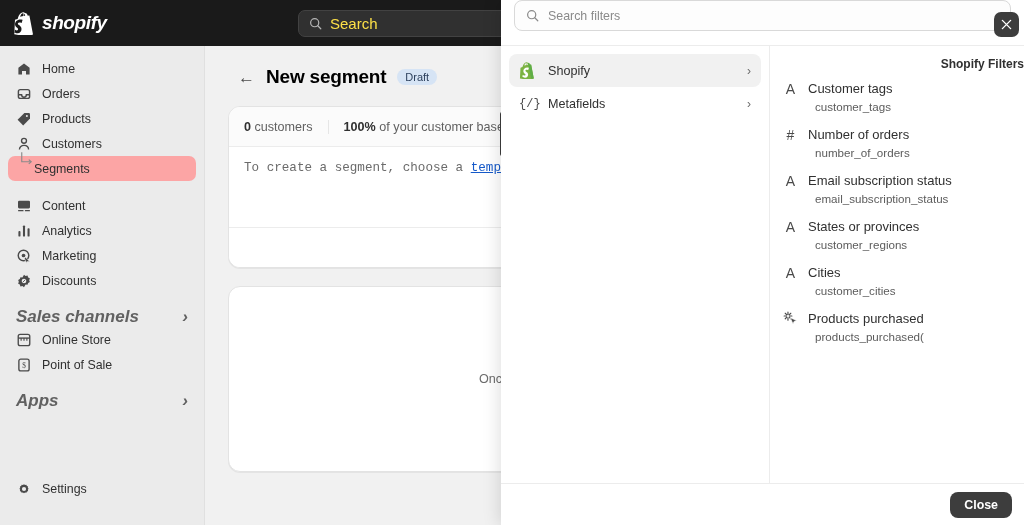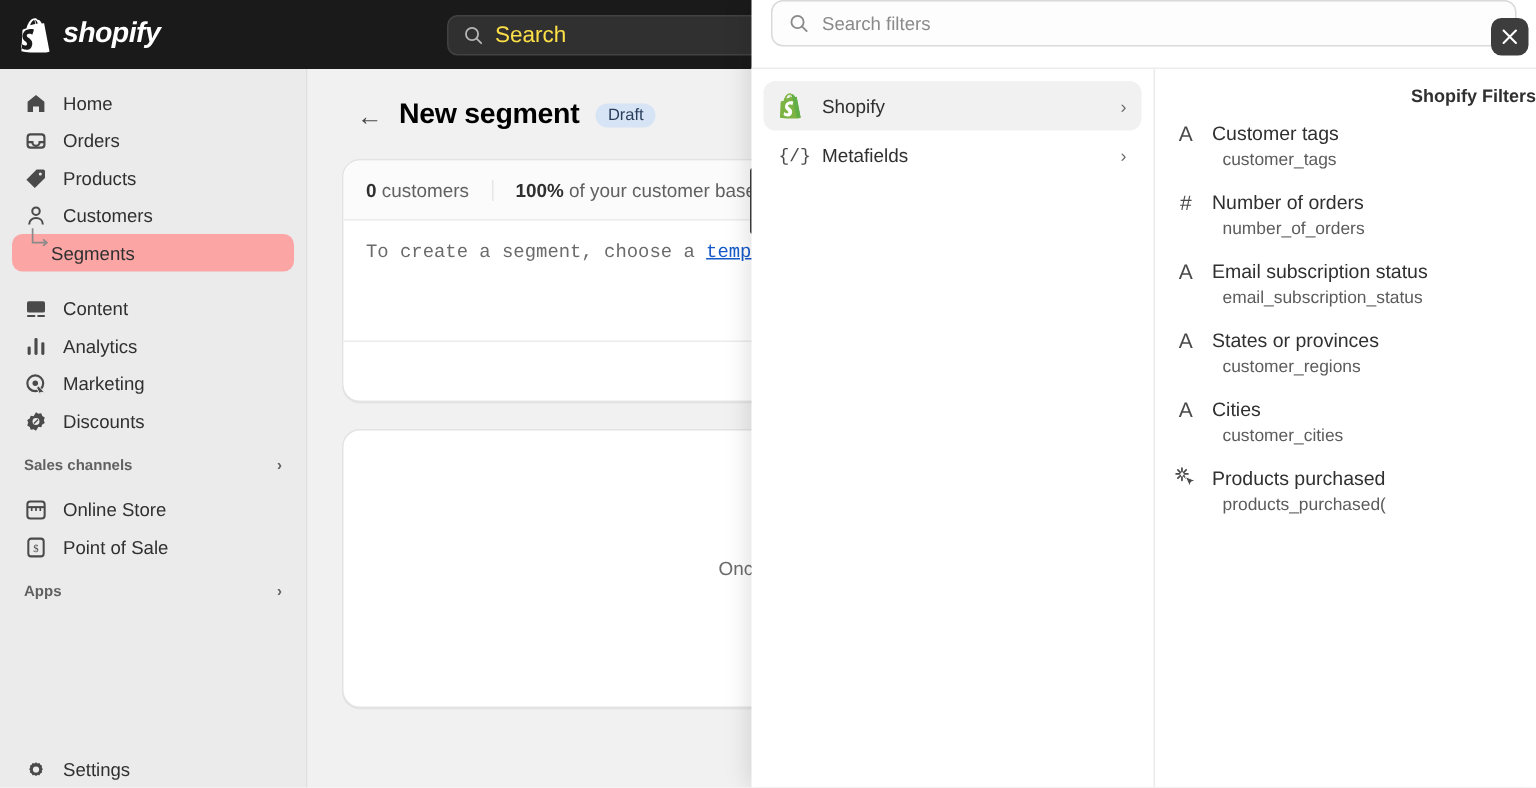--- a/index.html
+++ b/index.html
@@ -40,26 +40,26 @@
     height: 25px; margin: 0 8px; padding: 0 8px;
     border-radius: 7px; color: #303030; font-size: 12.4px;
     white-space: nowrap;
   }
   .nav-item .ic { width: 16px; height: 16px; flex: 0 0 16px; display:block; }
   .nav-item.selected { background: #fca5a5; font-weight: 400; }
   .nav-sub { padding-left: 26px; position: relative; }
   .nav-sub .elbow { position: absolute; left: 12px; top: -4px; width: 14px; height: 16px; }
   .nav-gap { height: 12px; }
   .nav-section {
-    display: flex; align-items: flex-start; justify-content: space-between;
+    display: flex; align-items: flex-end; justify-content: space-between;
     height: 22px; margin: 0 8px; padding: 0 8px;
-    color: #616161; font-size: 10px; font-weight: 700;
+    color: #616161; font-size: 17px; font-weight: 700; font-style: italic;
   }
   .settings-row {
-    position: absolute; bottom: 0; left: 0; width: 100%;
+    position: absolute; bottom: 24px; left: 0; width: 100%;
   }
 
   
   .main {
     position: absolute; top: 46px; left: 205px; width: 819px; height: 479px;
     background: #f1f1f1; overflow: hidden;
   }
   .page-head { display: flex; align-items: center; gap: 11px; padding: 20px 0 0 33px; }
   .back-arrow { font-size: 17px; color: #4a4a4a; line-height: 1; }
   .page-title { font-size: 19px; font-weight: 700; color: #000000; letter-spacing: -0.2px; }
@@ -426,15 +426,18 @@
             </svg>
           </span>
           <div>
             <div class="f-title">Products purchased</div>
             <div class="f-sub">products_purchased(</div>
           </div>
         </div>
       </div>
     </div>
 
+    <div class="modal-foot">
+      <button class="btn-close">Close</button>
+    </div>
   </div>
 
 </div>
 
 </body></html>

